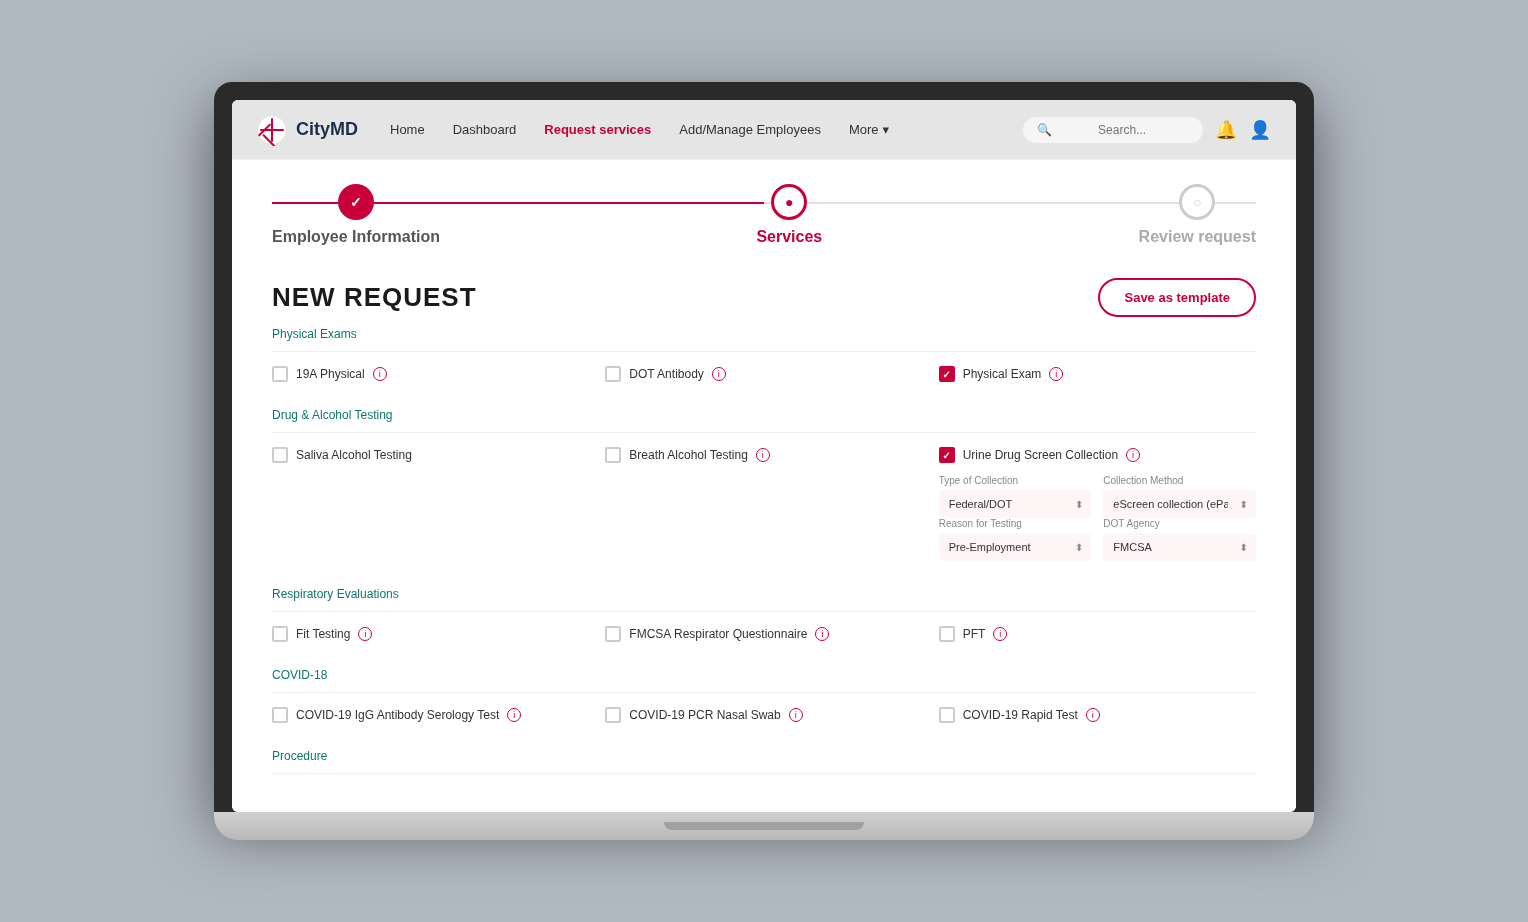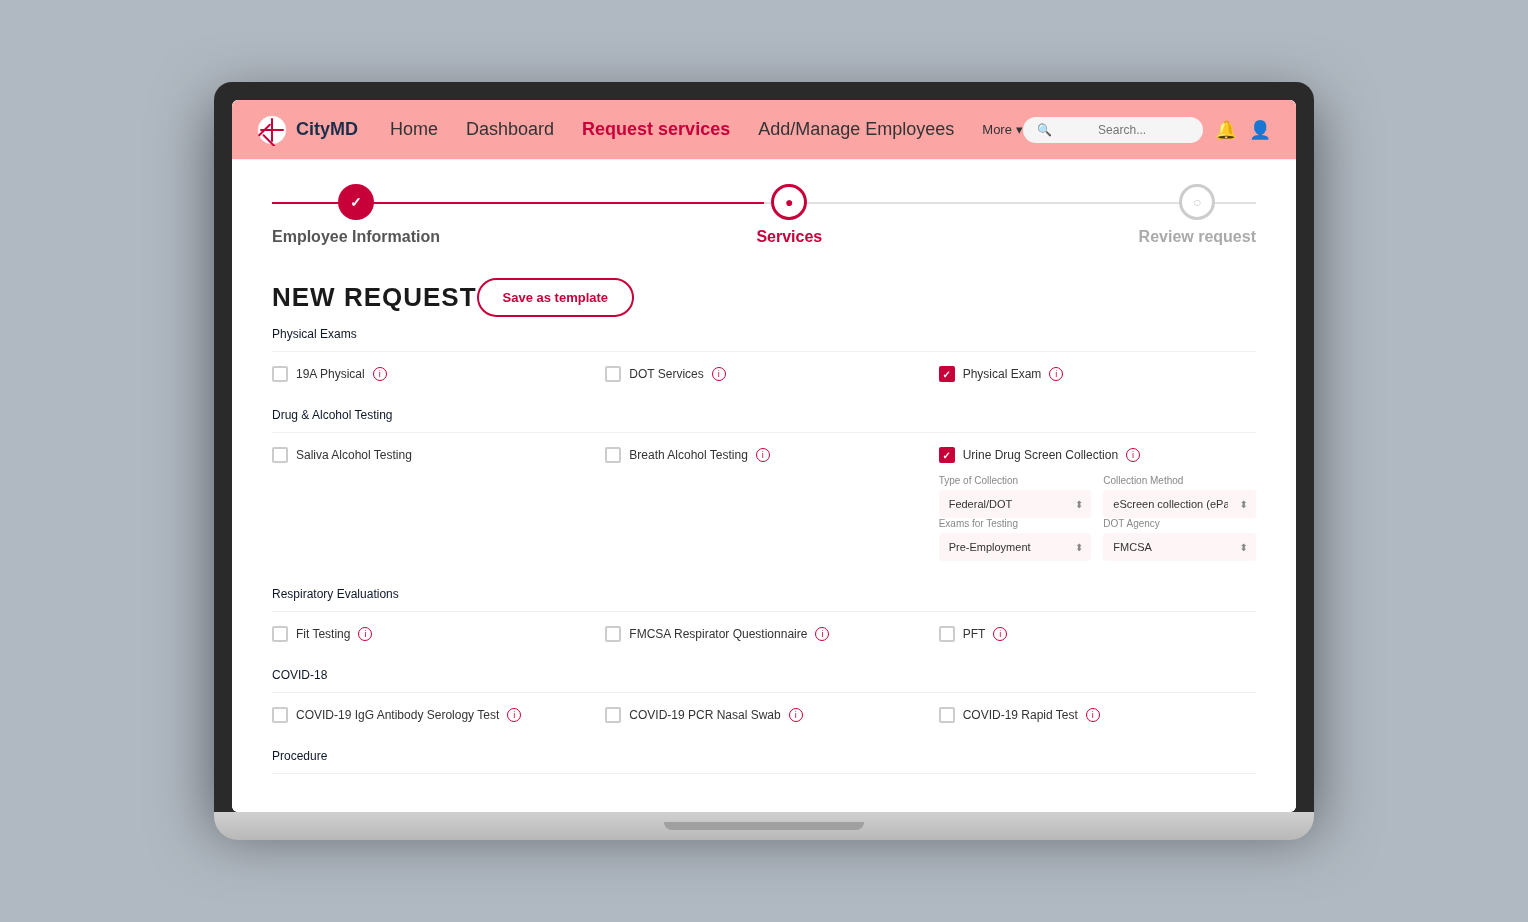--- a/index.html
+++ b/index.html
@@ -53,21 +53,21 @@
       border-radius: 0 0 8px 8px;
     }
 
     
     .nav {
       display: flex;
       align-items: center;
       padding: 0 24px;
       height: 60px;
       border-bottom: 1px solid #f0f0f0;
-      background: #fca5a5;
+      background: #e5e5e5;
     }
 
     .logo {
       display: flex;
       align-items: center;
       gap: 8px;
       margin-right: 32px;
     }
 
     .logo-icon {
@@ -82,21 +82,21 @@
     }
 
     .nav-links {
       display: flex;
       gap: 28px;
       align-items: center;
       flex: 1;
     }
 
     .nav-link {
-      font-size: 18px;
+      font-size: 13px;
       color: #333;
       text-decoration: none;
       cursor: pointer;
     }
 
     .nav-link.active {
       color: #c8003a;
       font-weight: 600;
     }
 
@@ -220,22 +220,23 @@
       color: #c8003a;
     }
 
     .step-label.inactive {
       color: #aaa;
     }
 
     
     .page-header {
       display: flex;
-      justify-content: flex-start;
-      align-items: center;
+      justify-content: space-between;
+      align-items: center;
+      gap: 16px;
     }
 
     .page-title {
       font-size: 26px;
       font-weight: 800;
       color: #1a1a1a;
       letter-spacing: 1px;
     }
 
     .save-template-btn {
@@ -245,21 +246,21 @@
       padding: 10px 24px;
       border-radius: 24px;
       font-size: 13px;
       font-weight: 600;
       cursor: pointer;
     }
 
     
     .section-label {
       font-size: 12px;
-      color: #0f172a;
+      color: #0f766e;
       font-weight: 500;
       padding: 10px 0 10px 0;
       border-bottom: 1px solid #f0f0f0;
       margin-bottom: 14px;
     }
 
     .options-grid {
       display: grid;
       grid-template-columns: 1fr 1fr 1fr;
       gap: 12px 16px;
@@ -457,21 +458,21 @@
 
           <div class="section-label">Physical Exams</div>
           <div class="options-grid">
             <div class="option-item">
               <div class="checkbox"></div>
               <span class="option-label">19A Physical</span>
               <div class="info-icon">i</div>
             </div>
             <div class="option-item">
               <div class="checkbox"></div>
-              <span class="option-label">DOT Services</span>
+              <span class="option-label">DOT Antibody</span>
               <div class="info-icon">i</div>
             </div>
             <div class="option-item">
               <div class="checkbox checked"></div>
               <span class="option-label">Physical Exam</span>
               <div class="info-icon">i</div>
             </div>
           </div>
 
           <div class="section-label">Drug &amp; Alcohol Testing</div>
@@ -514,21 +515,21 @@
                     <label>Collection Method</label>
                     <div class="select-wrapper">
                       <select class="form-select">
                         <option>eScreen collection (ePassport mus</option>
                       </select>
                     </div>
                   </div>
                 </div>
                 <div class="form-row">
                   <div class="form-group">
-                    <label>Exams for Testing</label>
+                    <label>Reason for Testing</label>
                     <div class="select-wrapper">
                       <select class="form-select">
                         <option>Pre-Employment</option>
                         <option>Random</option>
                         <option>Post-Accident</option>
                       </select>
                     </div>
                   </div>
                   <div class="form-group">
                     <label>DOT Agency</label>

